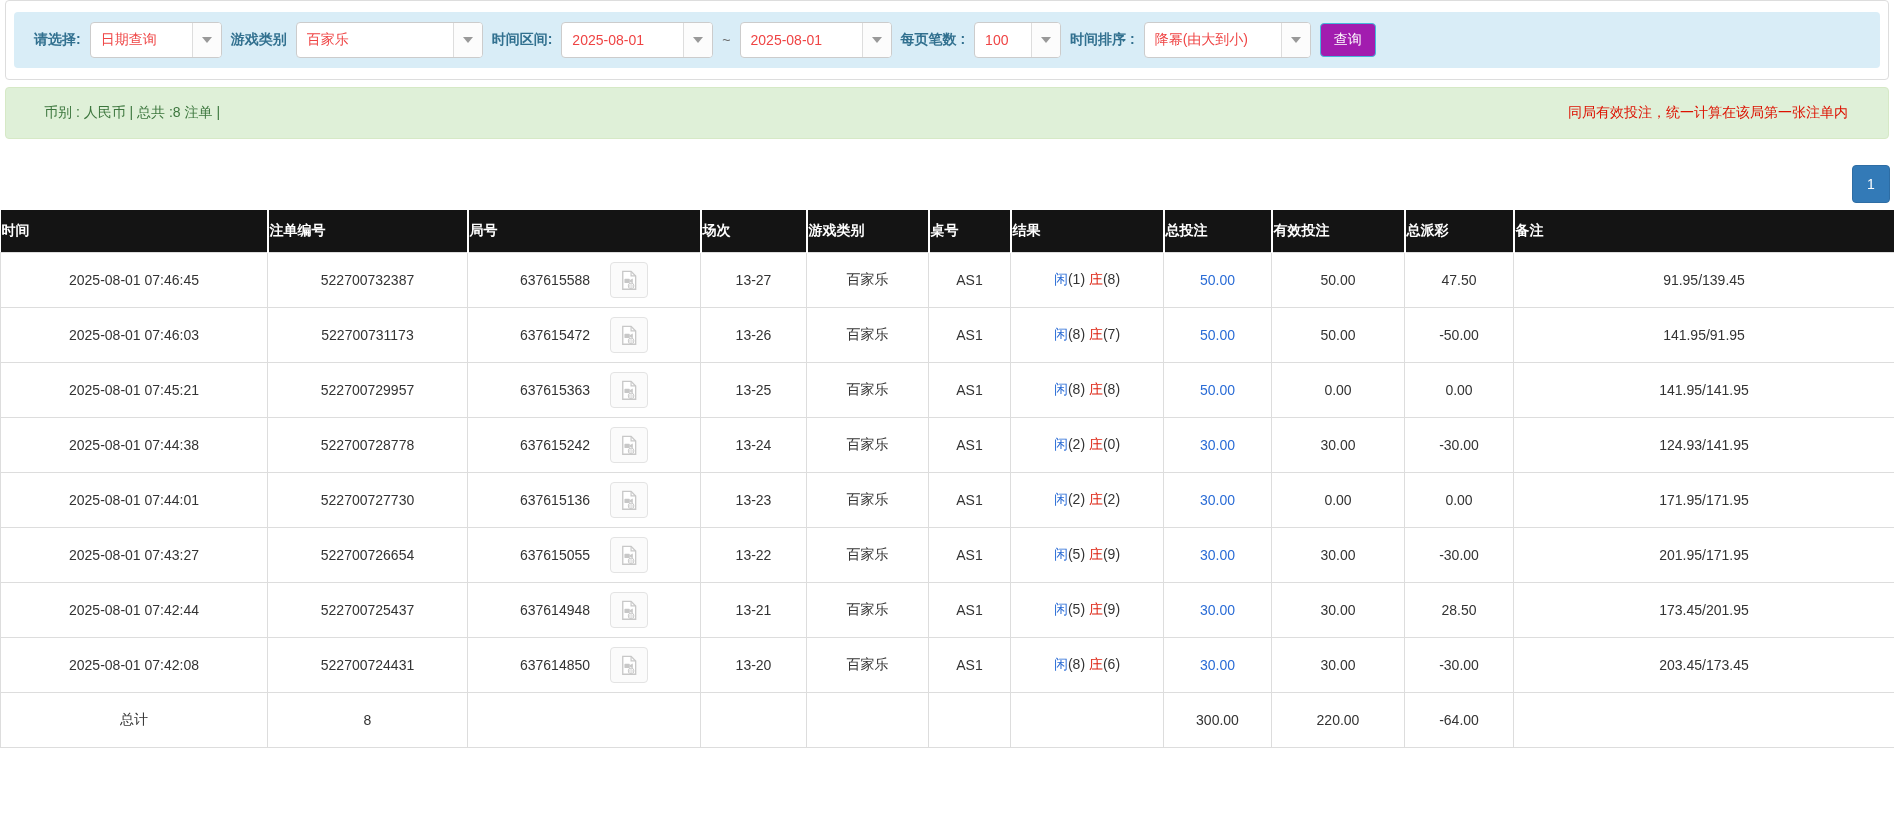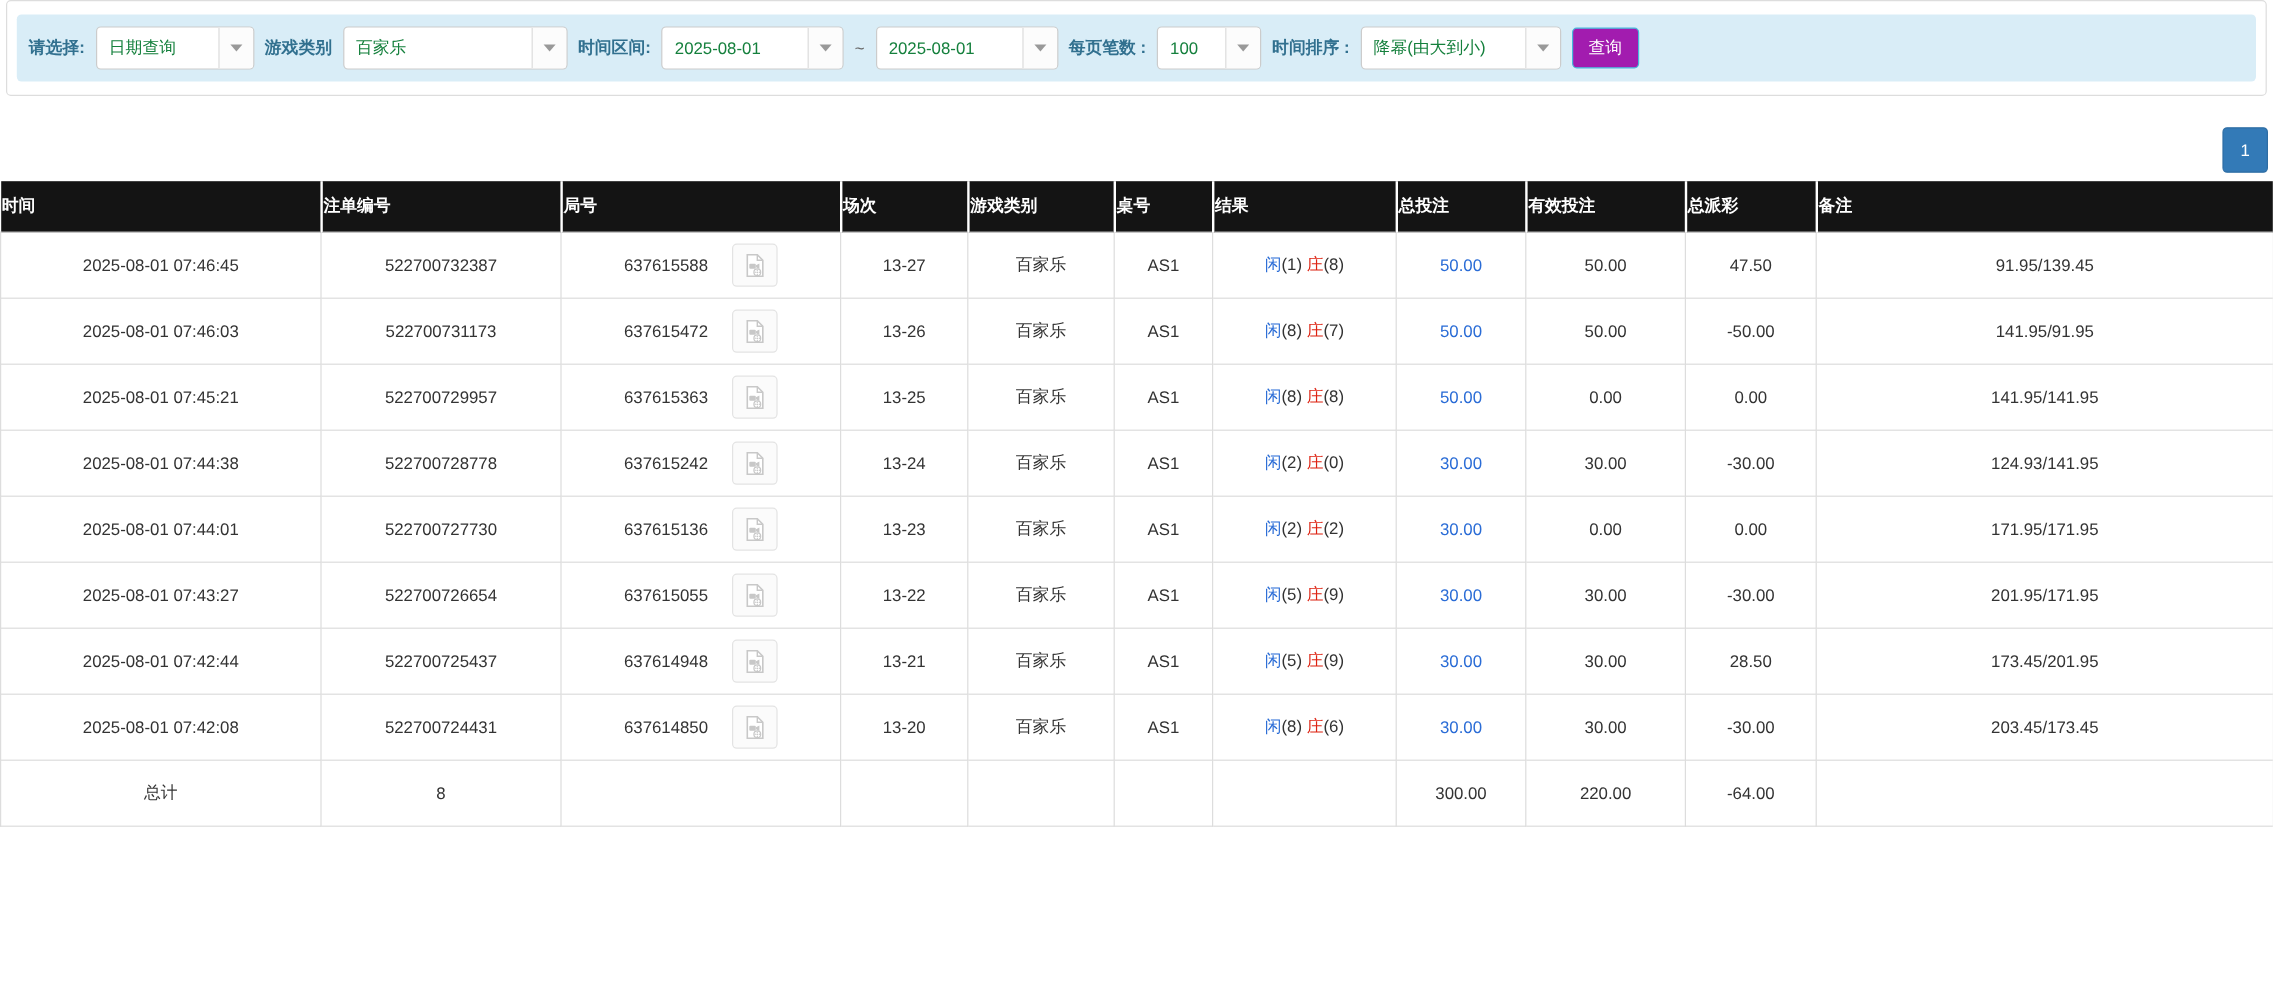--- a/index.html
+++ b/index.html
@@ -2,26 +2,26 @@
 <html><head>
 <meta charset="utf-8">
 <style>
   html,body{margin:0;padding:0;width:1894px;height:827px;overflow:hidden;background:#fff;
     font-family:"Liberation Sans","DejaVu Sans",sans-serif;}
   .page{position:relative;width:1894px;height:827px;}
   .page-title{margin:13px 8px 9px 6px;font-size:26px;font-weight:400;color:#333;}
 
   
   .filter-wrap{margin:0 5px;border:1px solid #ddd;border-radius:4px;padding:11px 8px;background:#fff;}
-  .filter-bar{background:#d9edf7;border-radius:4px;padding:10px 10px;display:flex;align-items:center;gap:9px;}
+  .filter-bar{background:#d9edf7;border-radius:4px;padding:10px 20px;display:flex;align-items:center;gap:9px;}
   .f-label{color:#31708f;font-weight:bold;font-size:14px;white-space:nowrap;}
   .tilde{color:#666;font-size:14px;}
   .sel{display:inline-flex;align-items:center;height:34px;background:#fff;border:1px solid #ccc;
     border-radius:4px;overflow:hidden;cursor:pointer;}
-  .sel .sel-text{flex:1;padding:0 10px;font-size:14px;color:#15803d;white-space:nowrap;overflow:hidden;}
+  .sel .sel-text{flex:1;padding:0 10px;font-size:14px;color:#ef4444;white-space:nowrap;overflow:hidden;}
   .sel .sel-arrow{width:28px;align-self:stretch;border-left:1px solid #ddd;background:#fcfcfc;
     display:flex;align-items:center;justify-content:center;}
   .sel .sel-arrow i{display:block;width:0;height:0;border-left:5px solid transparent;
     border-right:5px solid transparent;border-top:6px solid #999;}
   .w130{width:130px}.w185{width:185px}.w150{width:150px}.w85{width:85px}.w165{width:165px}
   .btn-query{height:34px;padding:0 13px;background:#a21caf;border:1px solid #46b8da;border-radius:4px;
     color:#fff;font-size:14px;cursor:pointer;}
 
   
   .alert-green{margin:7px 5px 0 5px;background:#dff0d8;border:1px solid #d6e9c6;border-radius:4px;
@@ -102,20 +102,24 @@
         <span class="sel-text">降幂(由大到小)</span>
         <span class="sel-arrow">
             <i></i>
           </span>
       </span>
 
       <button class="btn-query">查询</button>
     </div>
   </div>
 
+  <div class="alert-green">
+    <span>币别 : 人民币 | 总共 :8 注单 |</span>
+    <span class="notice">同局有效投注，统一计算在该局第一张注单内</span>
+  </div>
 
   <div class="pager-row">
     <span class="page-btn">1</span>
   </div>
 
   <table class="rec">
     <colgroup>
         <col style="width: 267px;">
         <col style="width: 200px;">
         <col style="width: 233px;">

